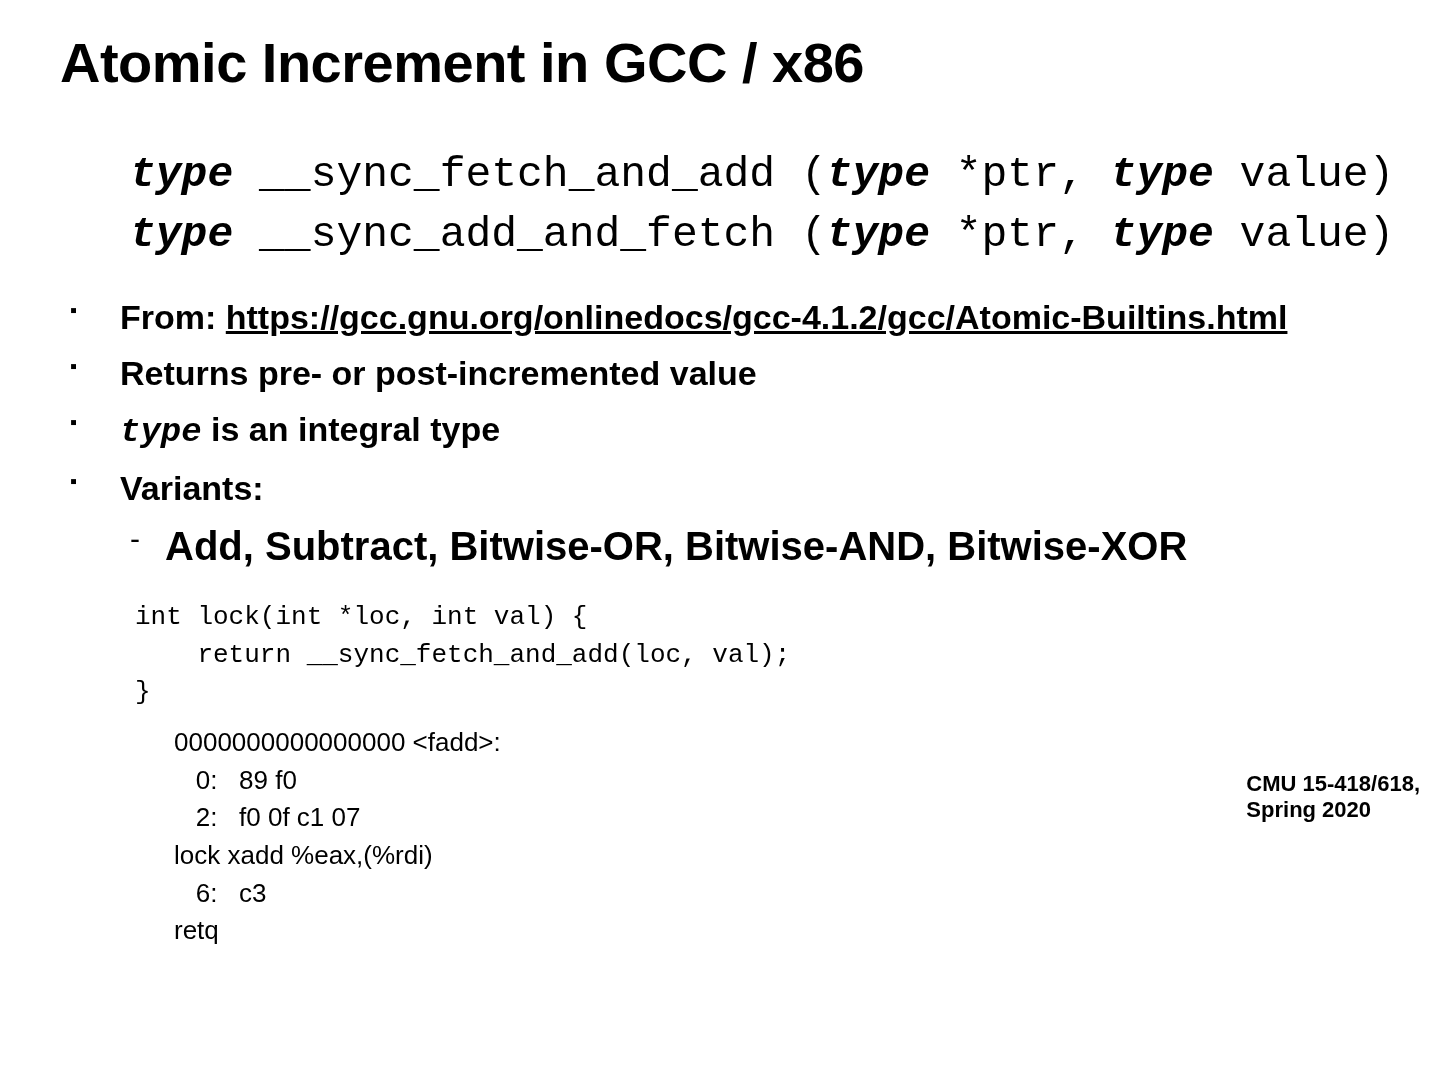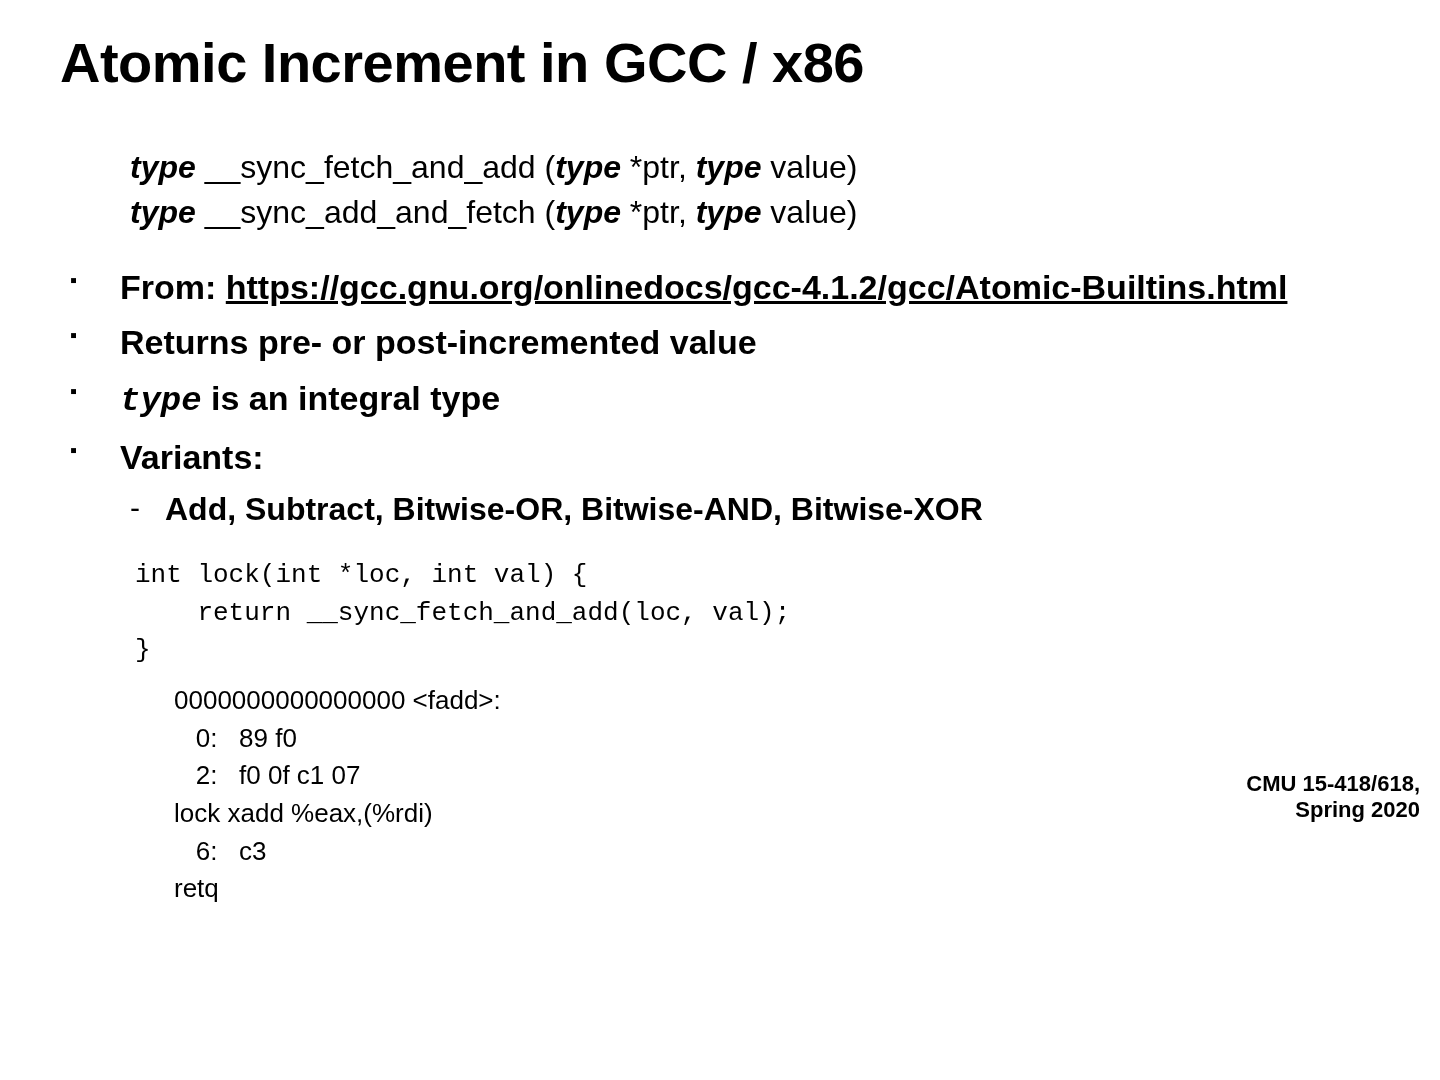--- a/index.html
+++ b/index.html
@@ -19,22 +19,22 @@
     box-sizing: border-box;
     padding: 30px 60px 0 60px;
   }
   .title {
     font-size: 56px;
     font-weight: 700;
     margin: 0 0 50px 0;
     letter-spacing: -0.5px;
   }
   .protoblock {
-    font-family: Liberation Sans, sans-serif;
-    font-size: 32px;
+    font-family: Liberation Mono, monospace;
+    font-size: 43px;
     font-weight: 400;
     margin-left: 70px;
     line-height: 1.4;
     margin-bottom: 30px;
   }
   .proto-line {
     white-space: pre;
   }
   .ital-bold {
     font-style: italic;
@@ -62,21 +62,21 @@
     font-weight: 400;
   }
   ul.inner {
     list-style: none;
     padding: 0;
     margin: 6px 0 0 0;
   }
   ul.inner > li {
     position: relative;
     padding-left: 45px;
-    font-size: 32px;
+    font-size: 40px;
     font-weight: 700;
     line-height: 1.4;
   }
   ul.inner > li::before {
     content: "-";
     position: absolute;
     left: 10px;
     top: 0;
     font-weight: 400;
     font-size: 30px;
@@ -110,21 +110,20 @@
   .asm-row {
     display: flex;
     flex-direction: column;
   }
   .asm-col1 { min-width: 470px; white-space: pre; }
   .asm-col2 { white-space: pre; }
   .footer {
     position: absolute;
     right: 20px;
     bottom: 10px;
-    text-align: right;
     font-size: 22px;
     font-weight: 700;
     line-height: 1.15;
   }
 </style>
 </head>
 <body>
 
 <div class="slide">
 

